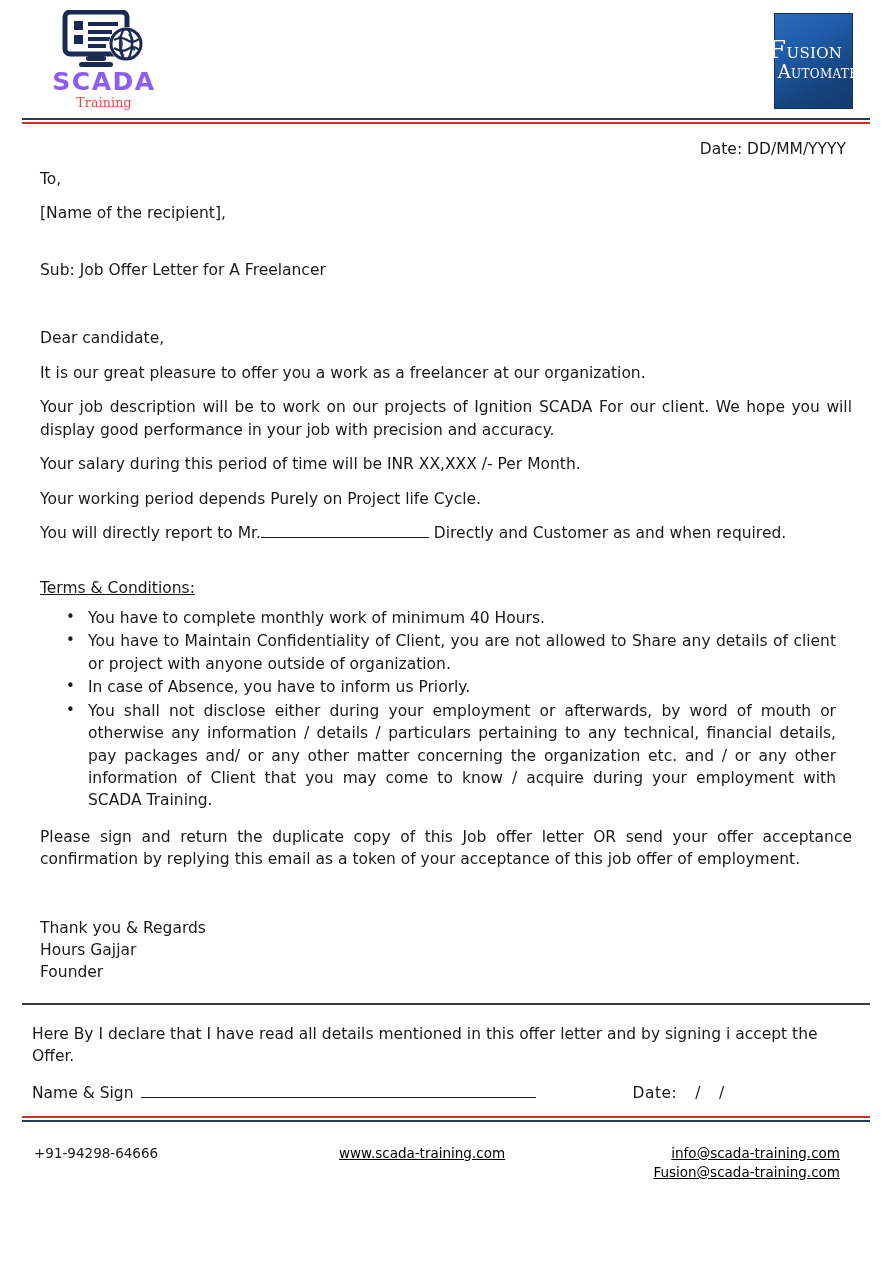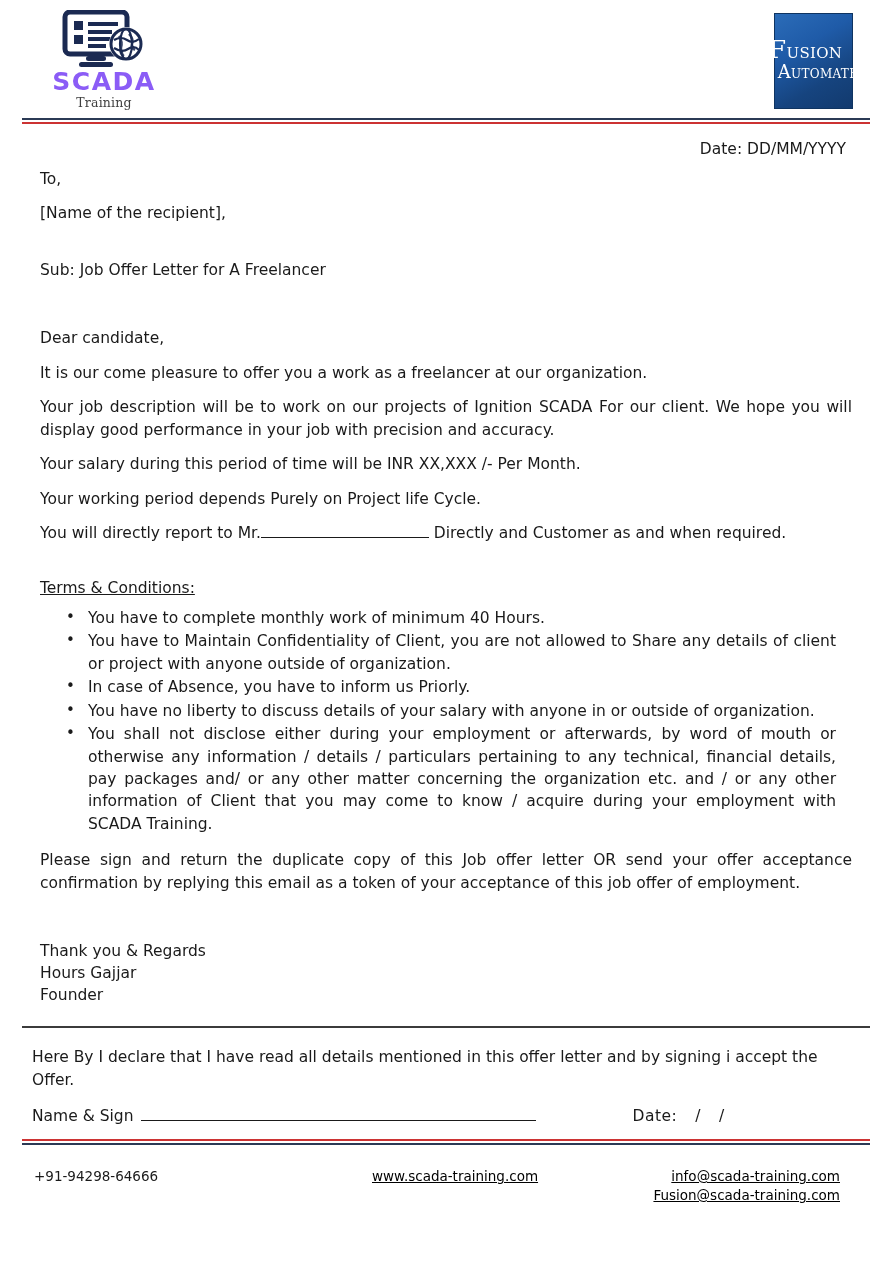--- a/index.html
+++ b/index.html
@@ -53,21 +53,21 @@
     font-size: 25px;
     font-weight: bold;
     letter-spacing: 1.5px;
     color: #8b5cf6;
     line-height: 1;
     margin-top: 1px;
   }
   .scada-sub {
     font-family: "DejaVu Serif", serif;
     font-size: 12.5px;
-    color: #404040;
+    color: #ef4444;
     line-height: 1;
     margin-top: 3px;
     letter-spacing: 0.2px;
   }
 
   
   .fusion-logo {
     margin-top: 14px;
     margin-right: 18px;
     width: 77px;
@@ -228,21 +228,20 @@
   .decl-date .slash { margin: 0 18px; }
 
   
   .footer {
     padding: 0 34px;
     box-sizing: border-box;
     margin-top: 22px;
     display: flex;
     align-items: flex-start;
     font-size: 13.5px;
-    gap: 33px;
   }
   .footer-phone { flex: 0 0 305px; }
   .footer-web { flex: 0 0 240px; }
   .footer-mail { flex: 1; text-align: right; padding-right: 18px; }
   .flink {
     color: #000000;
     text-decoration: underline;
     display: inline-block;
   }
   .footer-mail .flink { display: block; margin-bottom: 3px; }
@@ -302,35 +301,34 @@
     <p class="para to-line">To,</p>
     <p class="para">[Name of the recipient],</p>
 
     <div class="gap-md"></div>
 
     <p class="para">Sub: Job Offer Letter for A Freelancer</p>
 
     <div class="gap-lg"></div>
 
     <p class="para">Dear candidate,</p>
-    <p class="para">It is our come pleasure to offer you a work as a freelancer at our organization.</p>
+    <p class="para">It is our great pleasure to offer you a work as a freelancer at our organization.</p>
     <p class="para">Your job description will be to work on our projects of Ignition SCADA For our client. We hope you will display good performance in your job with precision and accuracy.</p>
     <p class="para">Your salary during this period of time will be INR XX,XXX /- Per Month.</p>
     <p class="para">Your working period depends Purely on Project life Cycle.</p>
     <p class="para"><span>You will directly report to Mr.</span><span class="blank-inline"></span><span> Directly and Customer as and when required.</span></p>
 
     <div class="gap-md"></div>
 
     <p class="tc-head">Terms &amp; Conditions:</p>
 
     <ul class="terms">
       <li>You have to complete monthly work of minimum 40 Hours.</li>
       <li>You have to Maintain Confidentiality of Client, you are not allowed to Share any details of client or project with anyone outside of organization.</li>
       <li>In case of Absence, you have to inform us Priorly.</li>
-      <li>You have no liberty to discuss details of your salary with anyone in or outside of organization.</li>
       <li>You shall not disclose either during your employment or afterwards, by word of mouth or otherwise any information / details / particulars pertaining to any technical, financial details, pay packages and/ or any other matter concerning the organization etc. and / or any other information of Client that you may come to know / acquire during your employment with SCADA Training.</li>
     </ul>
 
     <p class="para">Please sign and return the duplicate copy of this Job offer letter OR send your offer acceptance confirmation by replying this email as a token of your acceptance of this job offer of employment.</p>
 
     <div class="gap-lg"></div>
 
     <div class="signoff">
       <div>Thank you &amp; Regards</div>
       <div>Hours Gajjar</div>

